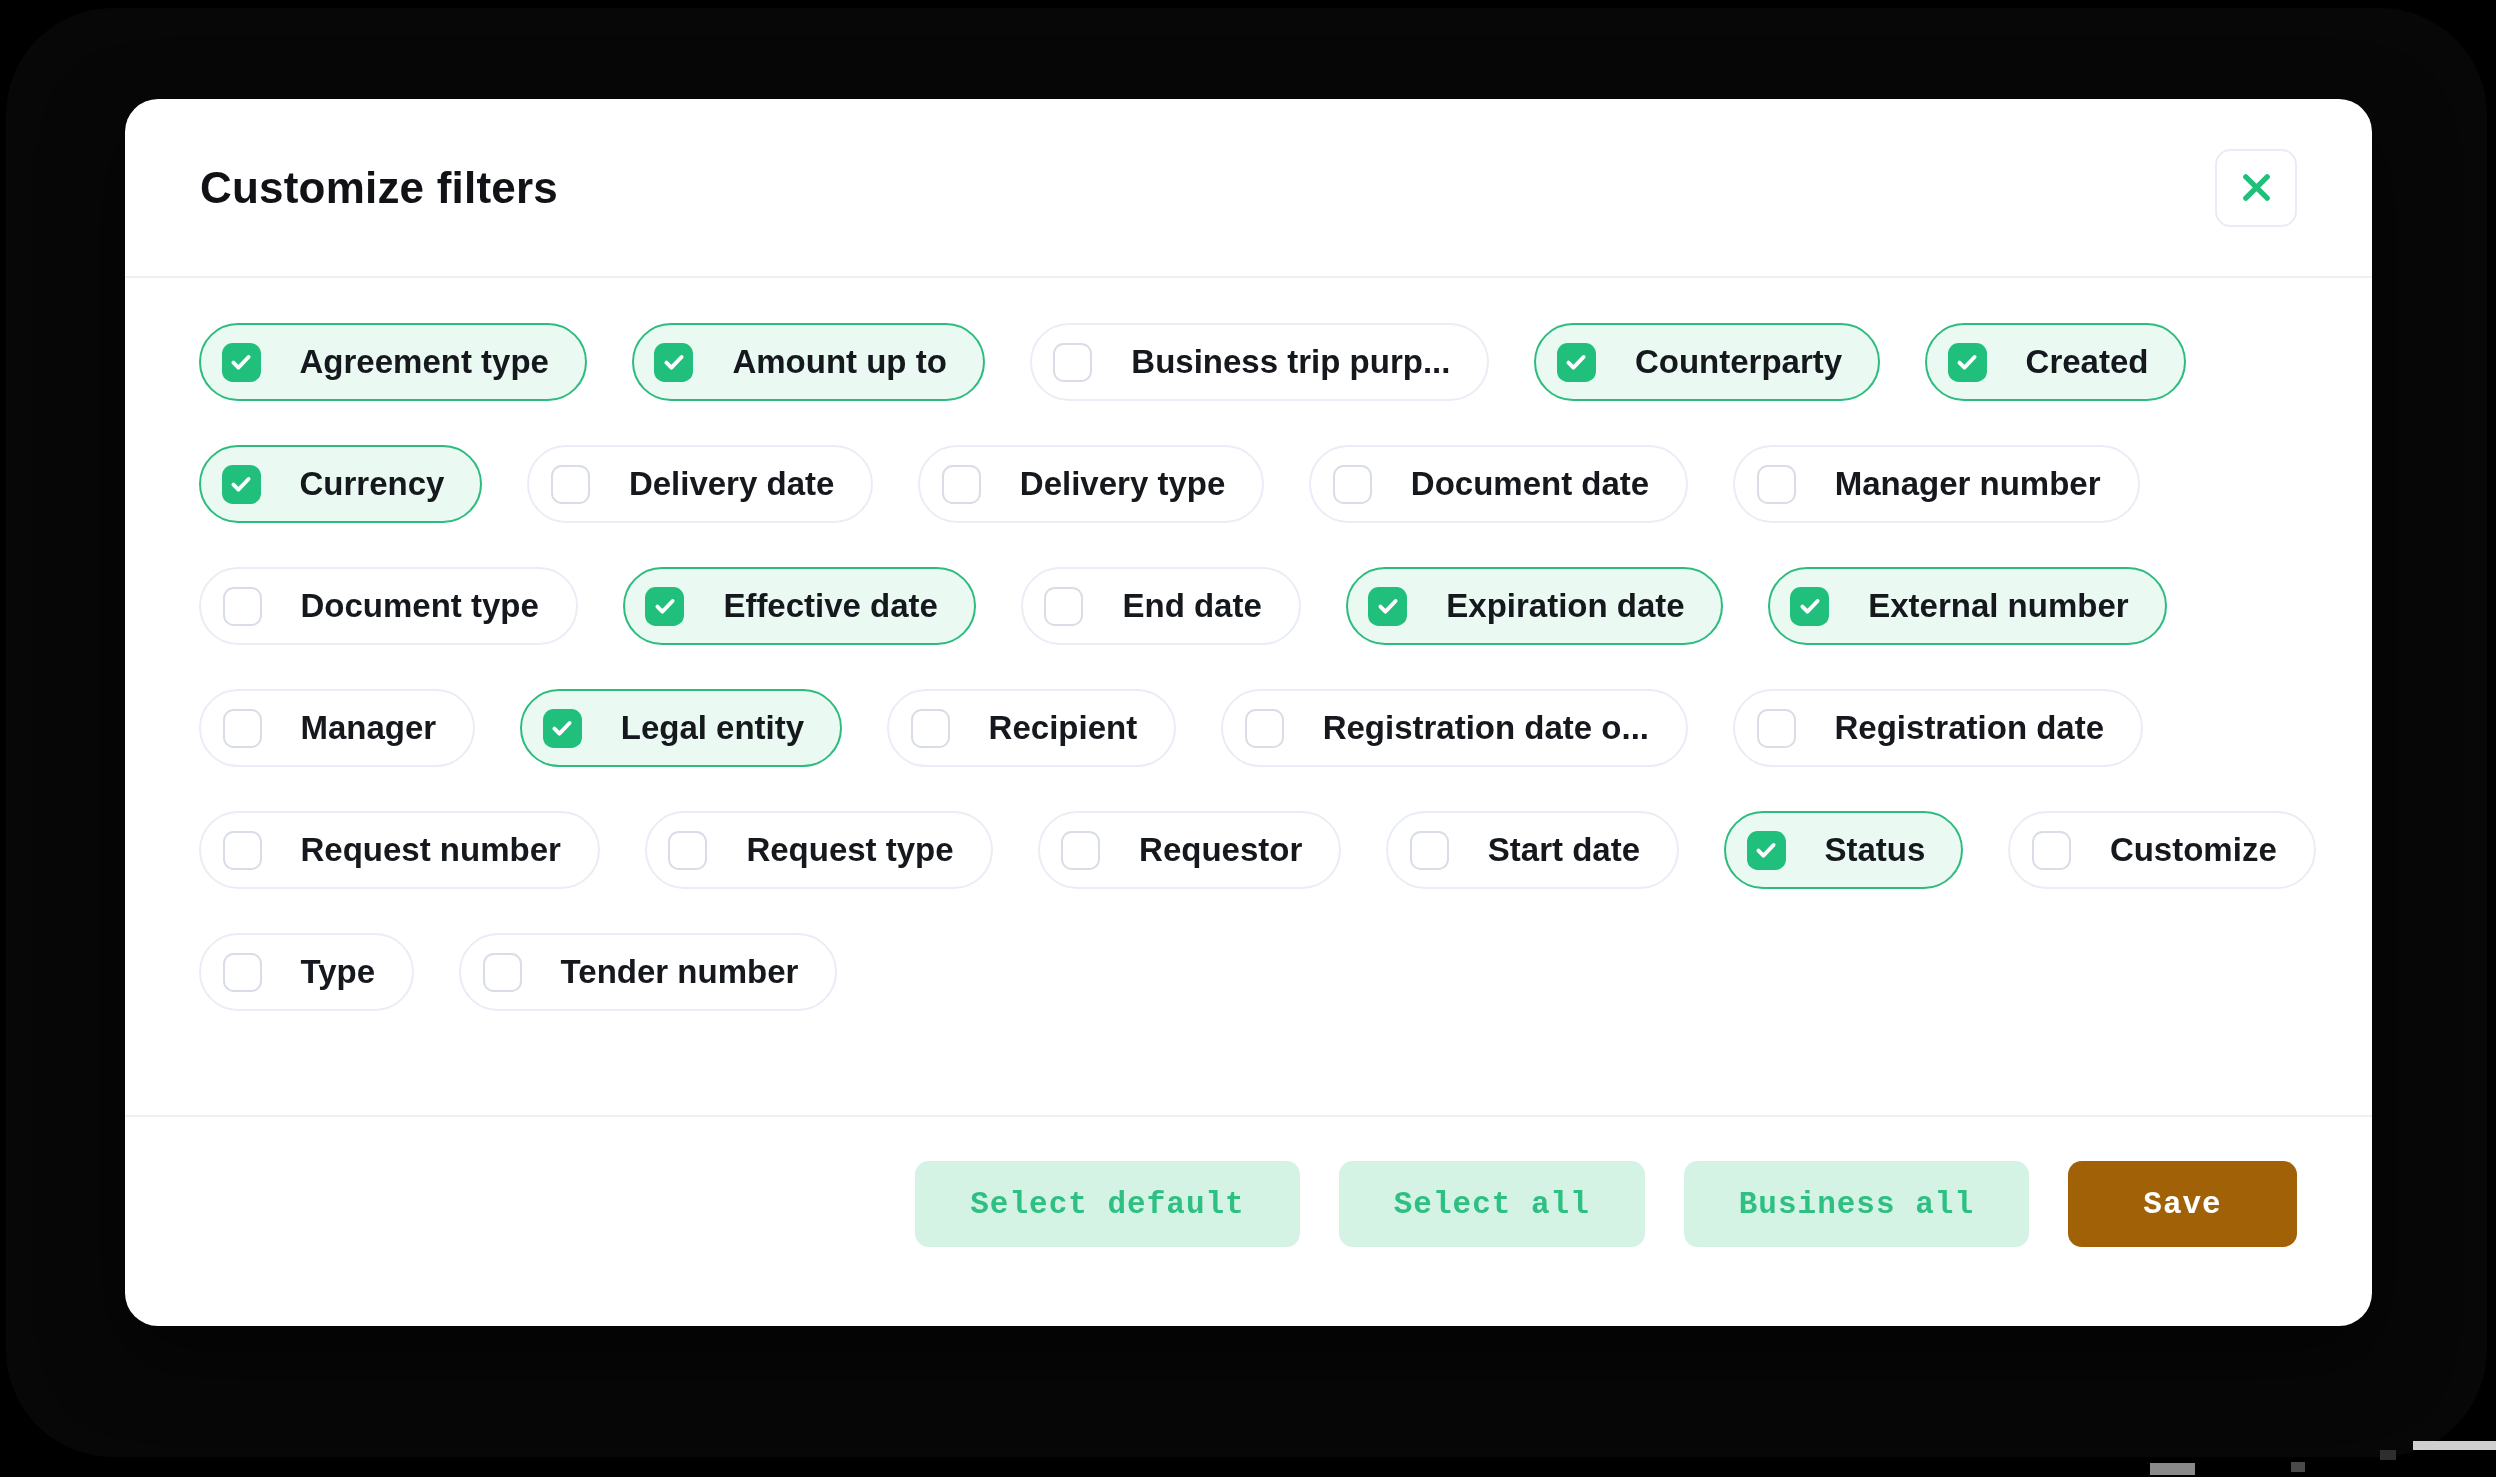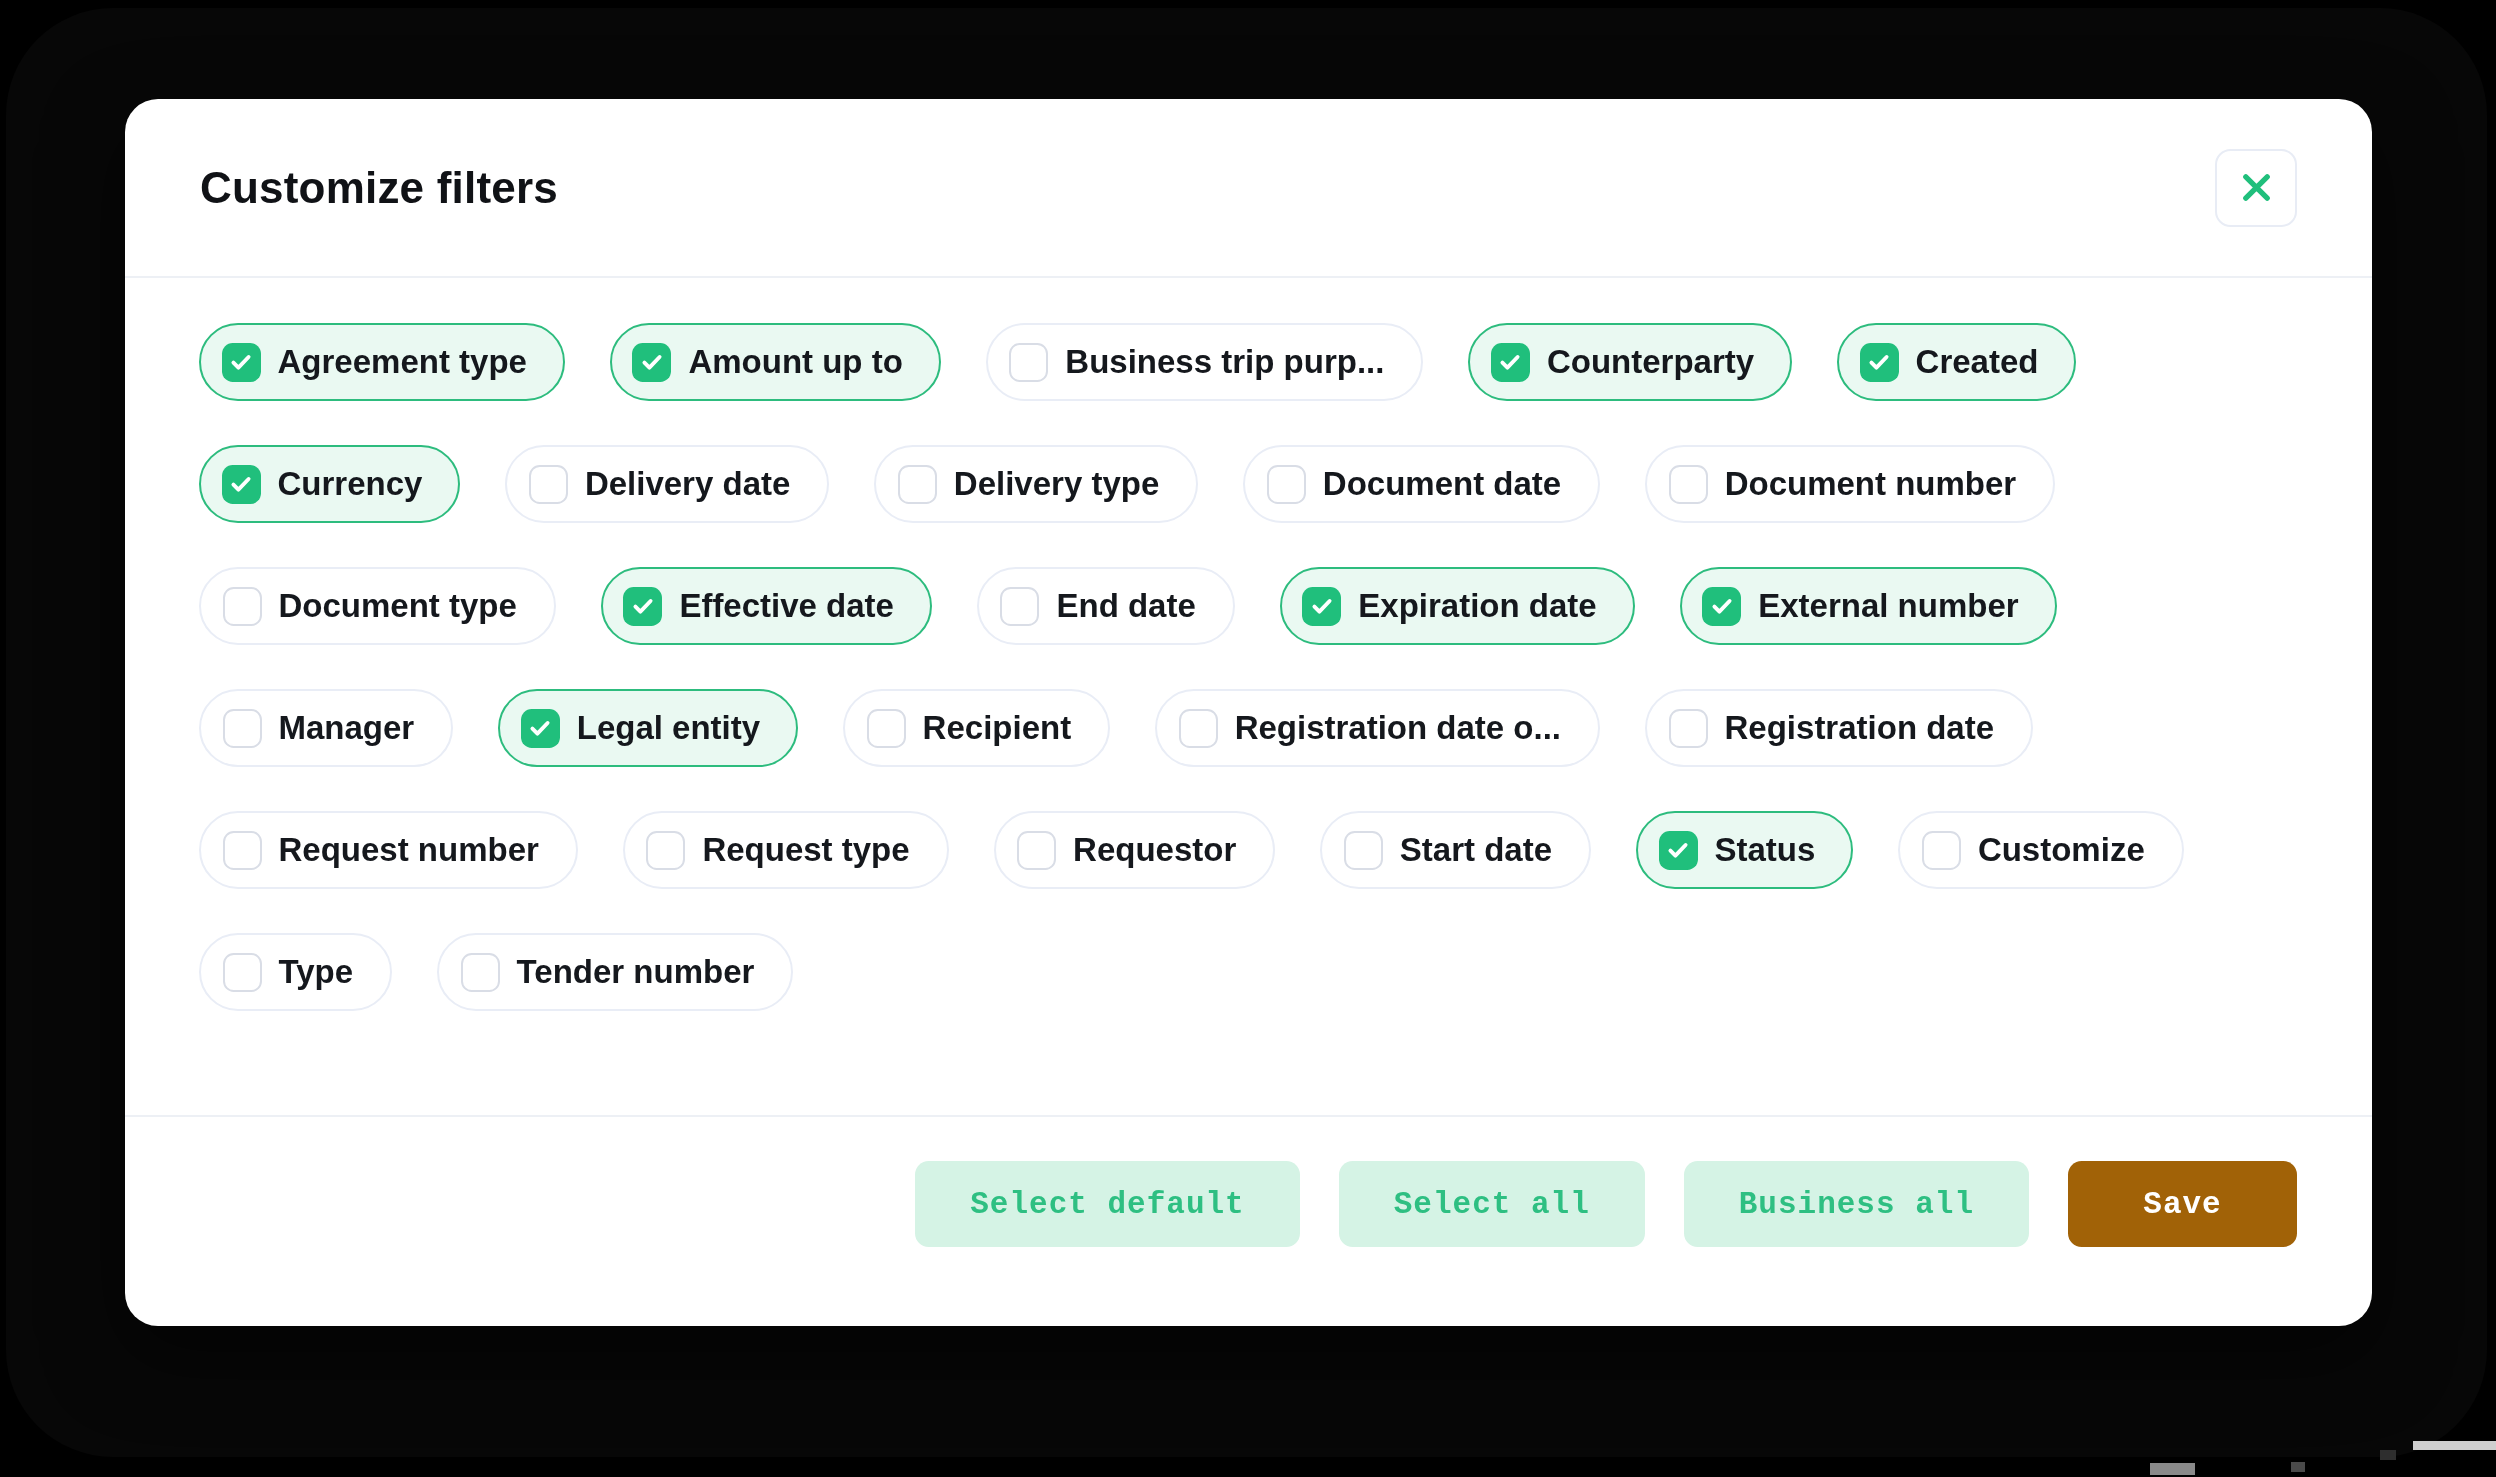--- a/index.html
+++ b/index.html
@@ -66,21 +66,21 @@
   }
   .chip-row {
     display: flex;
     flex-wrap: nowrap;
     gap: 45px;
   }
   .chip {
     height: 78px;
     display: inline-flex;
     align-items: center;
-    gap: 17px;
+    gap: 39px;
     padding: 0 37px 0 21.5px;
     border-radius: 39px;
     background: #ffffff;
     border: 2px solid #e9edf6;
     font-family: inherit;
     font-size: 33px;
     font-weight: 600;
     color: #15181d;
     white-space: nowrap;
     cursor: pointer;
@@ -216,21 +216,21 @@
         <button class="chip">
           <span class="cb unchecked"></span>
           <span class="chip-label">Delivery type</span>
         </button>
         <button class="chip">
           <span class="cb unchecked"></span>
           <span class="chip-label">Document date</span>
         </button>
         <button class="chip">
           <span class="cb unchecked"></span>
-          <span class="chip-label">Document number</span>
+          <span class="chip-label">Manager number</span>
         </button>
       </div>
       <div class="chip-row">
         <button class="chip">
           <span class="cb unchecked"></span>
           <span class="chip-label">Document type</span>
         </button>
         <button class="chip checked">
           <span class="cb checked">
             <svg width="26" height="26" viewBox="0 0 24 24">

